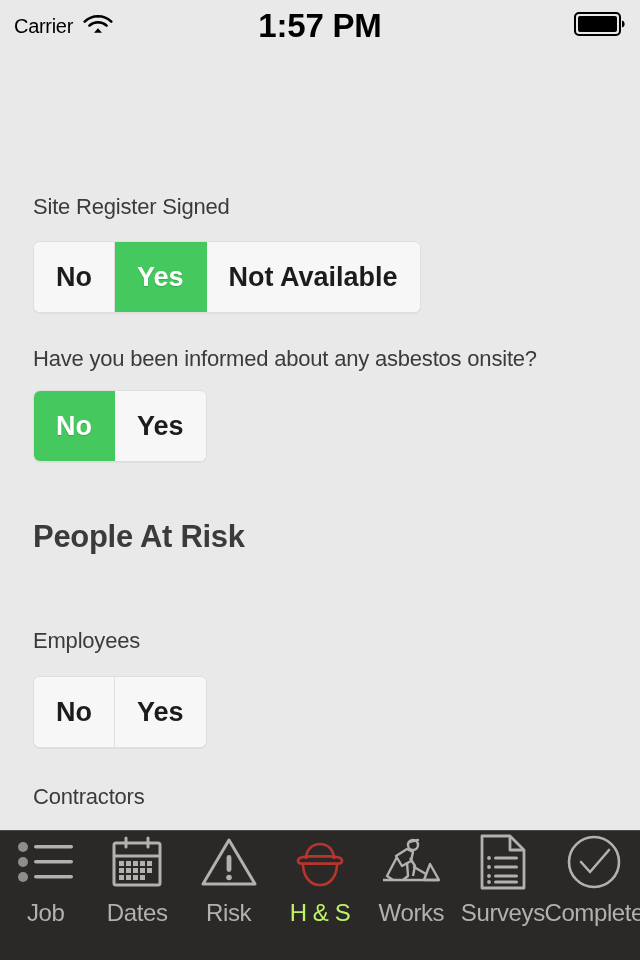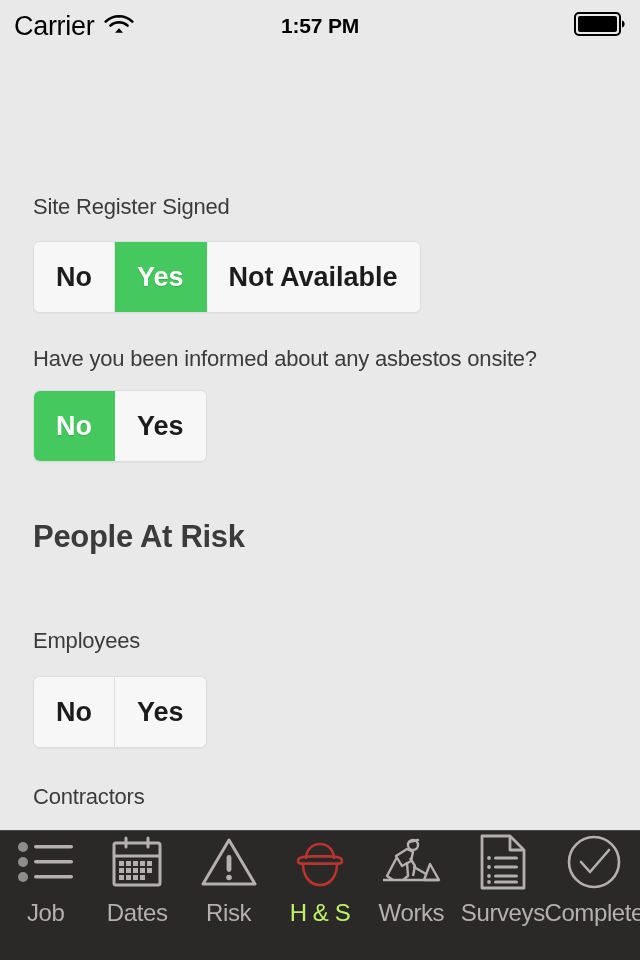--- a/index.html
+++ b/index.html
@@ -23,30 +23,30 @@
     height: 52px;
     flex: 0 0 52px;
     background: #e9e9e9;
     display: flex;
     align-items: center;
     padding: 0 14px;
     position: relative;
   }
   .sb-left { display: flex; align-items: center; gap: 10px; }
   .sb-carrier {
-    font-size: 27px;
+    font-size: 20px;
     color: #000;
     letter-spacing: -0.3px;
   }
   .sb-wifi { display: block; }
   .sb-time {
     position: absolute;
     left: 0; right: 0;
     text-align: center;
-    font-size: 21px;
+    font-size: 33px;
     font-weight: bold;
     color: #000;
     letter-spacing: -0.2px;
     pointer-events: none;
   }
   .sb-right { margin-left: auto; display: flex; align-items: center; }
 
   
   .content {
     flex: 1 1 auto;

